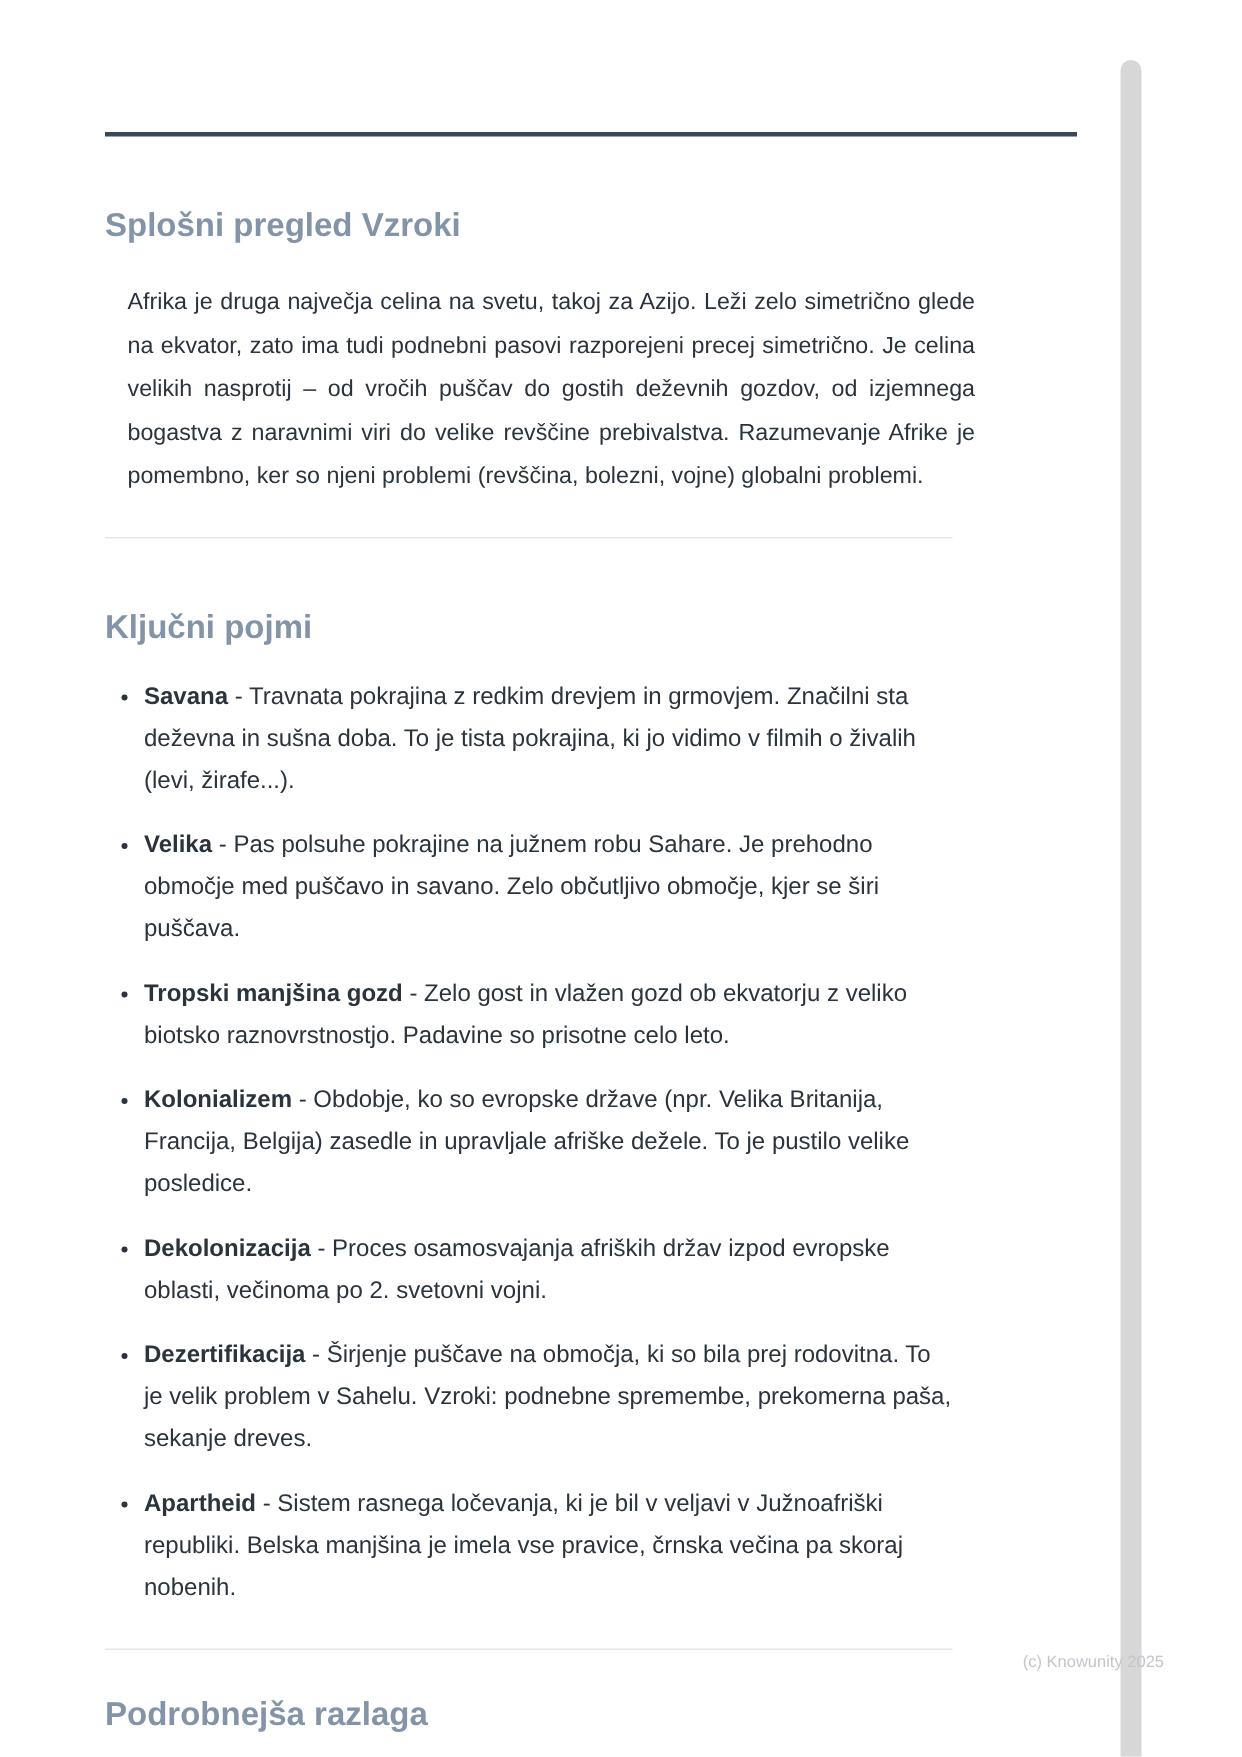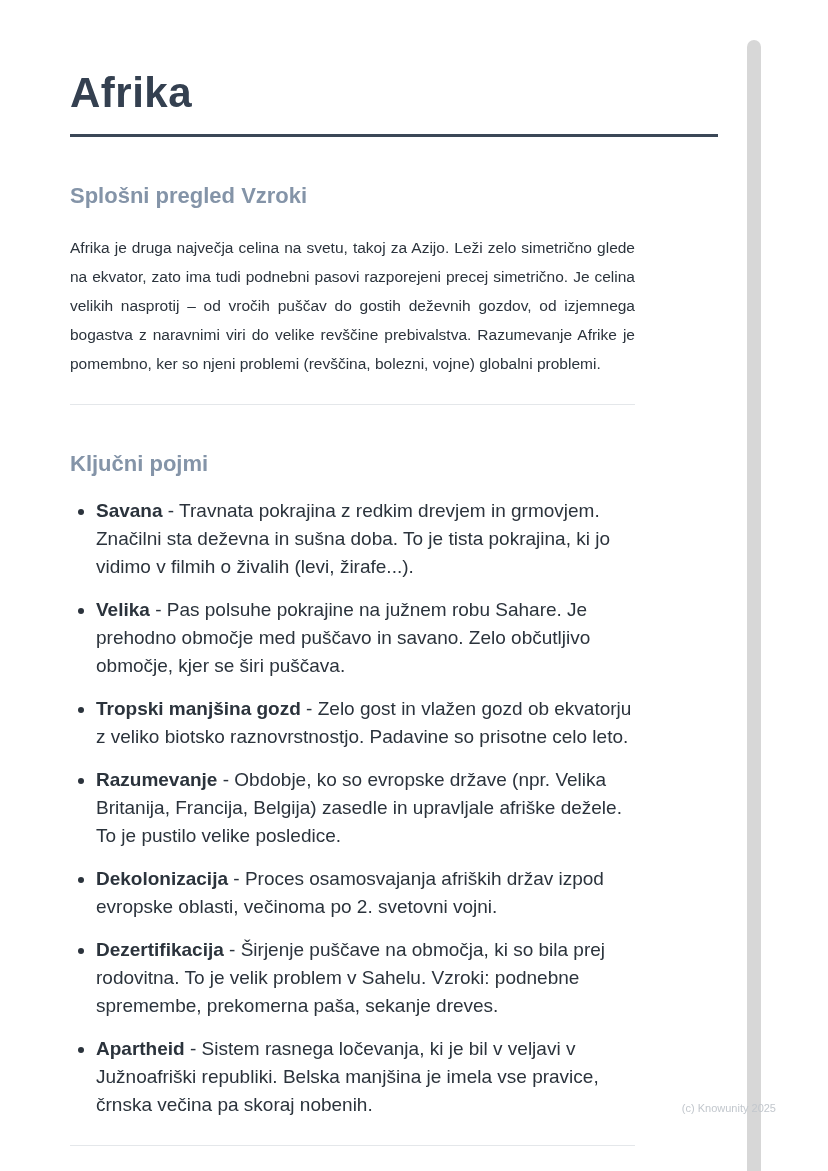--- a/index.html
+++ b/index.html
@@ -42,21 +42,21 @@
   }
   .section-heading {
     margin: 0;
     margin-top: 46px;
     font-size: 22px;
     font-weight: 700;
     color: #8494a8;
     width: 565px;
   }
   .body-paragraph {
-    margin: 0;
+    margin: 15px;
     margin-top: 24px;
     width: 565px;
     font-size: 15.5px;
     line-height: 29px;
     text-align: justify;
     color: #2b333c;
   }
   .divider {
     margin: 0;
     margin-top: 26px;
@@ -67,21 +67,21 @@
   }
   .section-heading.terms { margin-top: 46px; }
   .term-list {
     margin: 0;
     margin-top: 20px;
     padding: 0 0 0 26px;
     width: 540px;
     list-style: disc;
   }
   .term-list li {
-    font-size: 19px;
+    font-size: 16px;
     line-height: 28px;
     margin-bottom: 15px;
     color: #2b333c;
   }
   .term-list li::marker { color: #2b333c; }
   .term-label { font-weight: 700; }
   .section-heading.details { margin-top: 30px; }
   .footer-credit {
     position: absolute;
     top: 1102px;
@@ -100,54 +100,54 @@
     border-radius: 7px 7px 0 0;
     z-index: 2;
   }
 </style>
 </head>
 <body>
 
 <div class="page">
   <div class="content">
 
-    <h1 class="doc-title">Afrika</h1>
     <div class="title-rule"></div>
 
     <h2 class="section-heading">Splošni pregled Vzroki</h2>
     <p class="body-paragraph">Afrika je druga največja celina na svetu, takoj za Azijo. Leži zelo simetrično glede na ekvator, zato ima tudi podnebni pasovi razporejeni precej simetrično. Je celina velikih nasprotij – od vročih puščav do gostih deževnih gozdov, od izjemnega bogastva z naravnimi viri do velike revščine prebivalstva. Razumevanje Afrike je pomembno, ker so njeni problemi (revščina, bolezni, vojne) globalni problemi.</p>
 
     <div class="divider"></div>
 
     <h2 class="section-heading terms">Ključni pojmi</h2>
 
     <ul class="term-list">
       <li>
         <span class="term-label">Savana</span><span> - Travnata pokrajina z redkim drevjem in grmovjem. Značilni sta deževna in sušna doba. To je tista pokrajina, ki jo vidimo v filmih o živalih (levi, žirafe...).</span>
       </li>
       <li>
         <span class="term-label">Velika</span><span> - Pas polsuhe pokrajine na južnem robu Sahare. Je prehodno območje med puščavo in savano. Zelo občutljivo območje, kjer se širi puščava.</span>
       </li>
       <li>
         <span class="term-label">Tropski manjšina gozd</span><span> - Zelo gost in vlažen gozd ob ekvatorju z veliko biotsko raznovrstnostjo. Padavine so prisotne celo leto.</span>
       </li>
       <li>
-        <span class="term-label">Razumevanje</span><span> - Obdobje, ko so evropske države (npr. Velika Britanija, Francija, Belgija) zasedle in upravljale afriške dežele. To je pustilo velike posledice.</span>
+        <span class="term-label">Kolonializem</span><span> - Obdobje, ko so evropske države (npr. Velika Britanija, Francija, Belgija) zasedle in upravljale afriške dežele. To je pustilo velike posledice.</span>
       </li>
       <li>
         <span class="term-label">Dekolonizacija</span><span> - Proces osamosvajanja afriških držav izpod evropske oblasti, večinoma po 2. svetovni vojni.</span>
       </li>
       <li>
         <span class="term-label">Dezertifikacija</span><span> - Širjenje puščave na območja, ki so bila prej rodovitna. To je velik problem v Sahelu. Vzroki: podnebne spremembe, prekomerna paša, sekanje dreves.</span>
       </li>
       <li>
         <span class="term-label">Apartheid</span><span> - Sistem rasnega ločevanja, ki je bil v veljavi v Južnoafriški republiki. Belska manjšina je imela vse pravice, črnska večina pa skoraj nobenih.</span>
       </li>
     </ul>
 
     <div class="divider"></div>
 
+    <h2 class="section-heading details">Podrobnejša razlaga</h2>
 
   </div>
 
   <div class="footer-credit">(c) Knowunity 2025</div>
   <div class="scrollbar"></div>
 </div>
 
 </body></html>

